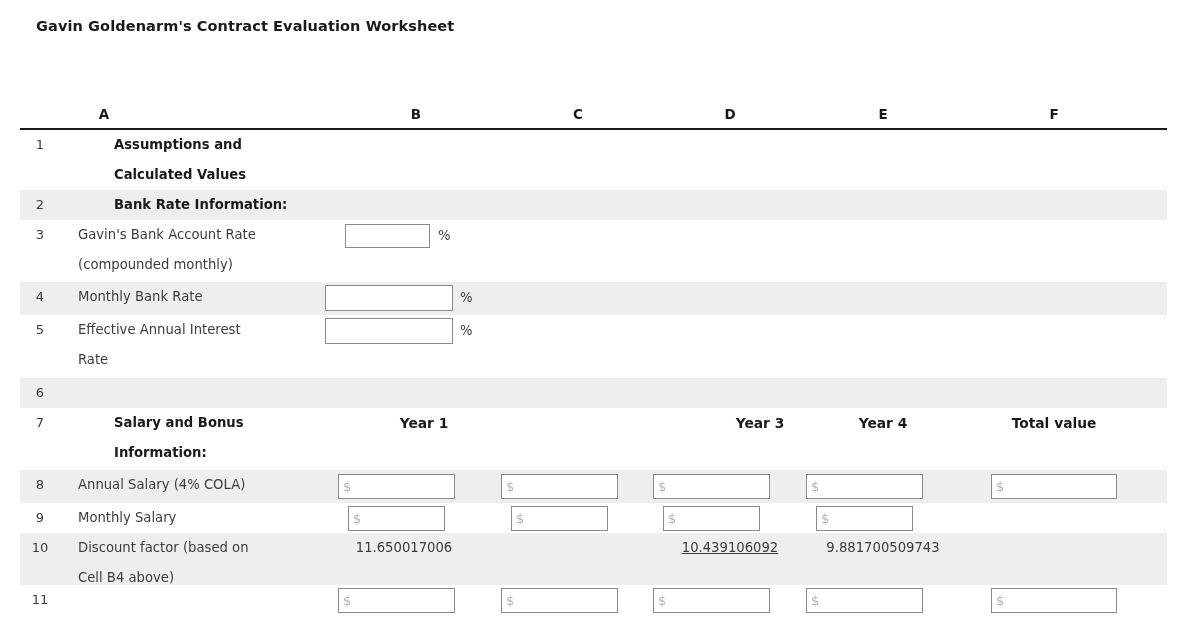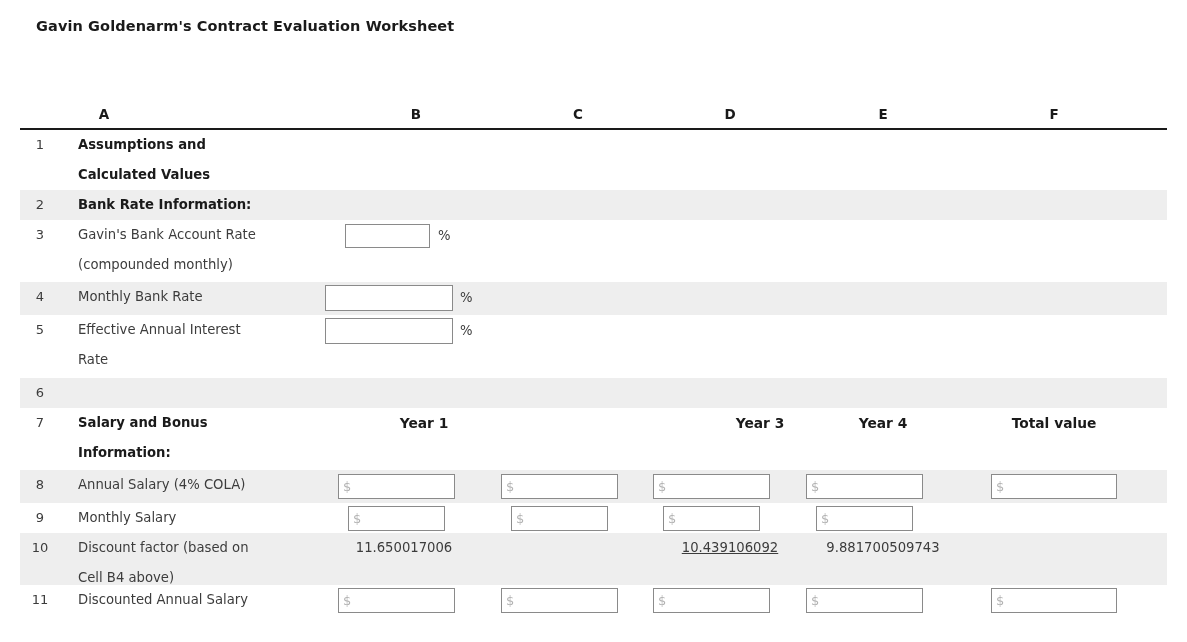--- a/index.html
+++ b/index.html
@@ -75,20 +75,21 @@
     left: 58px;
     top: 0;
     width: 250px;
     font-size: 13.2px;
     color: #3c3c3c;
     line-height: 30px;
   }
   .label-a.bold {
     font-weight: bold;
     color: #1a1a1a;
+    margin-left: 36px;
   }
   .label-a .l2 { display: block; }
   .cell-num {
     position: absolute;
     top: 0;
     font-size: 13.2px;
     color: #3c3c3c;
     line-height: 30px;
     text-align: center;
   }
@@ -221,21 +222,20 @@
         <span>Discount factor (based on</span>
         <span class="l2">Cell B4 above)</span>
       </span>
       <span class="cell-num" style="left:304px;width:160px;">11.650017006</span>
       <span class="cell-num" style="left:630px;width:160px;text-decoration:underline;">10.439106092</span>
       <span class="cell-num" style="left:783px;width:160px;">9.881700509743</span>
     </div>
 
     <div class="row" style="height:33px;">
       <span class="rownum">11</span>
-      <span class="label-a">Discounted Annual Salary</span>
       <input class="fld" type="text" style="left: 318px; top: 3px; width: 117px; height: 25px;" placeholder="$">
       <input class="fld" type="text" style="left: 481px; top: 3px; width: 117px; height: 25px;" placeholder="$">
       <input class="fld" type="text" style="left: 633px; top: 3px; width: 117px; height: 25px;" placeholder="$">
       <input class="fld" type="text" style="left: 786px; top: 3px; width: 117px; height: 25px;" placeholder="$">
       <input class="fld" type="text" style="left: 971px; top: 3px; width: 126px; height: 25px;" placeholder="$">
     </div>
 
   </div>
 </div>
 

